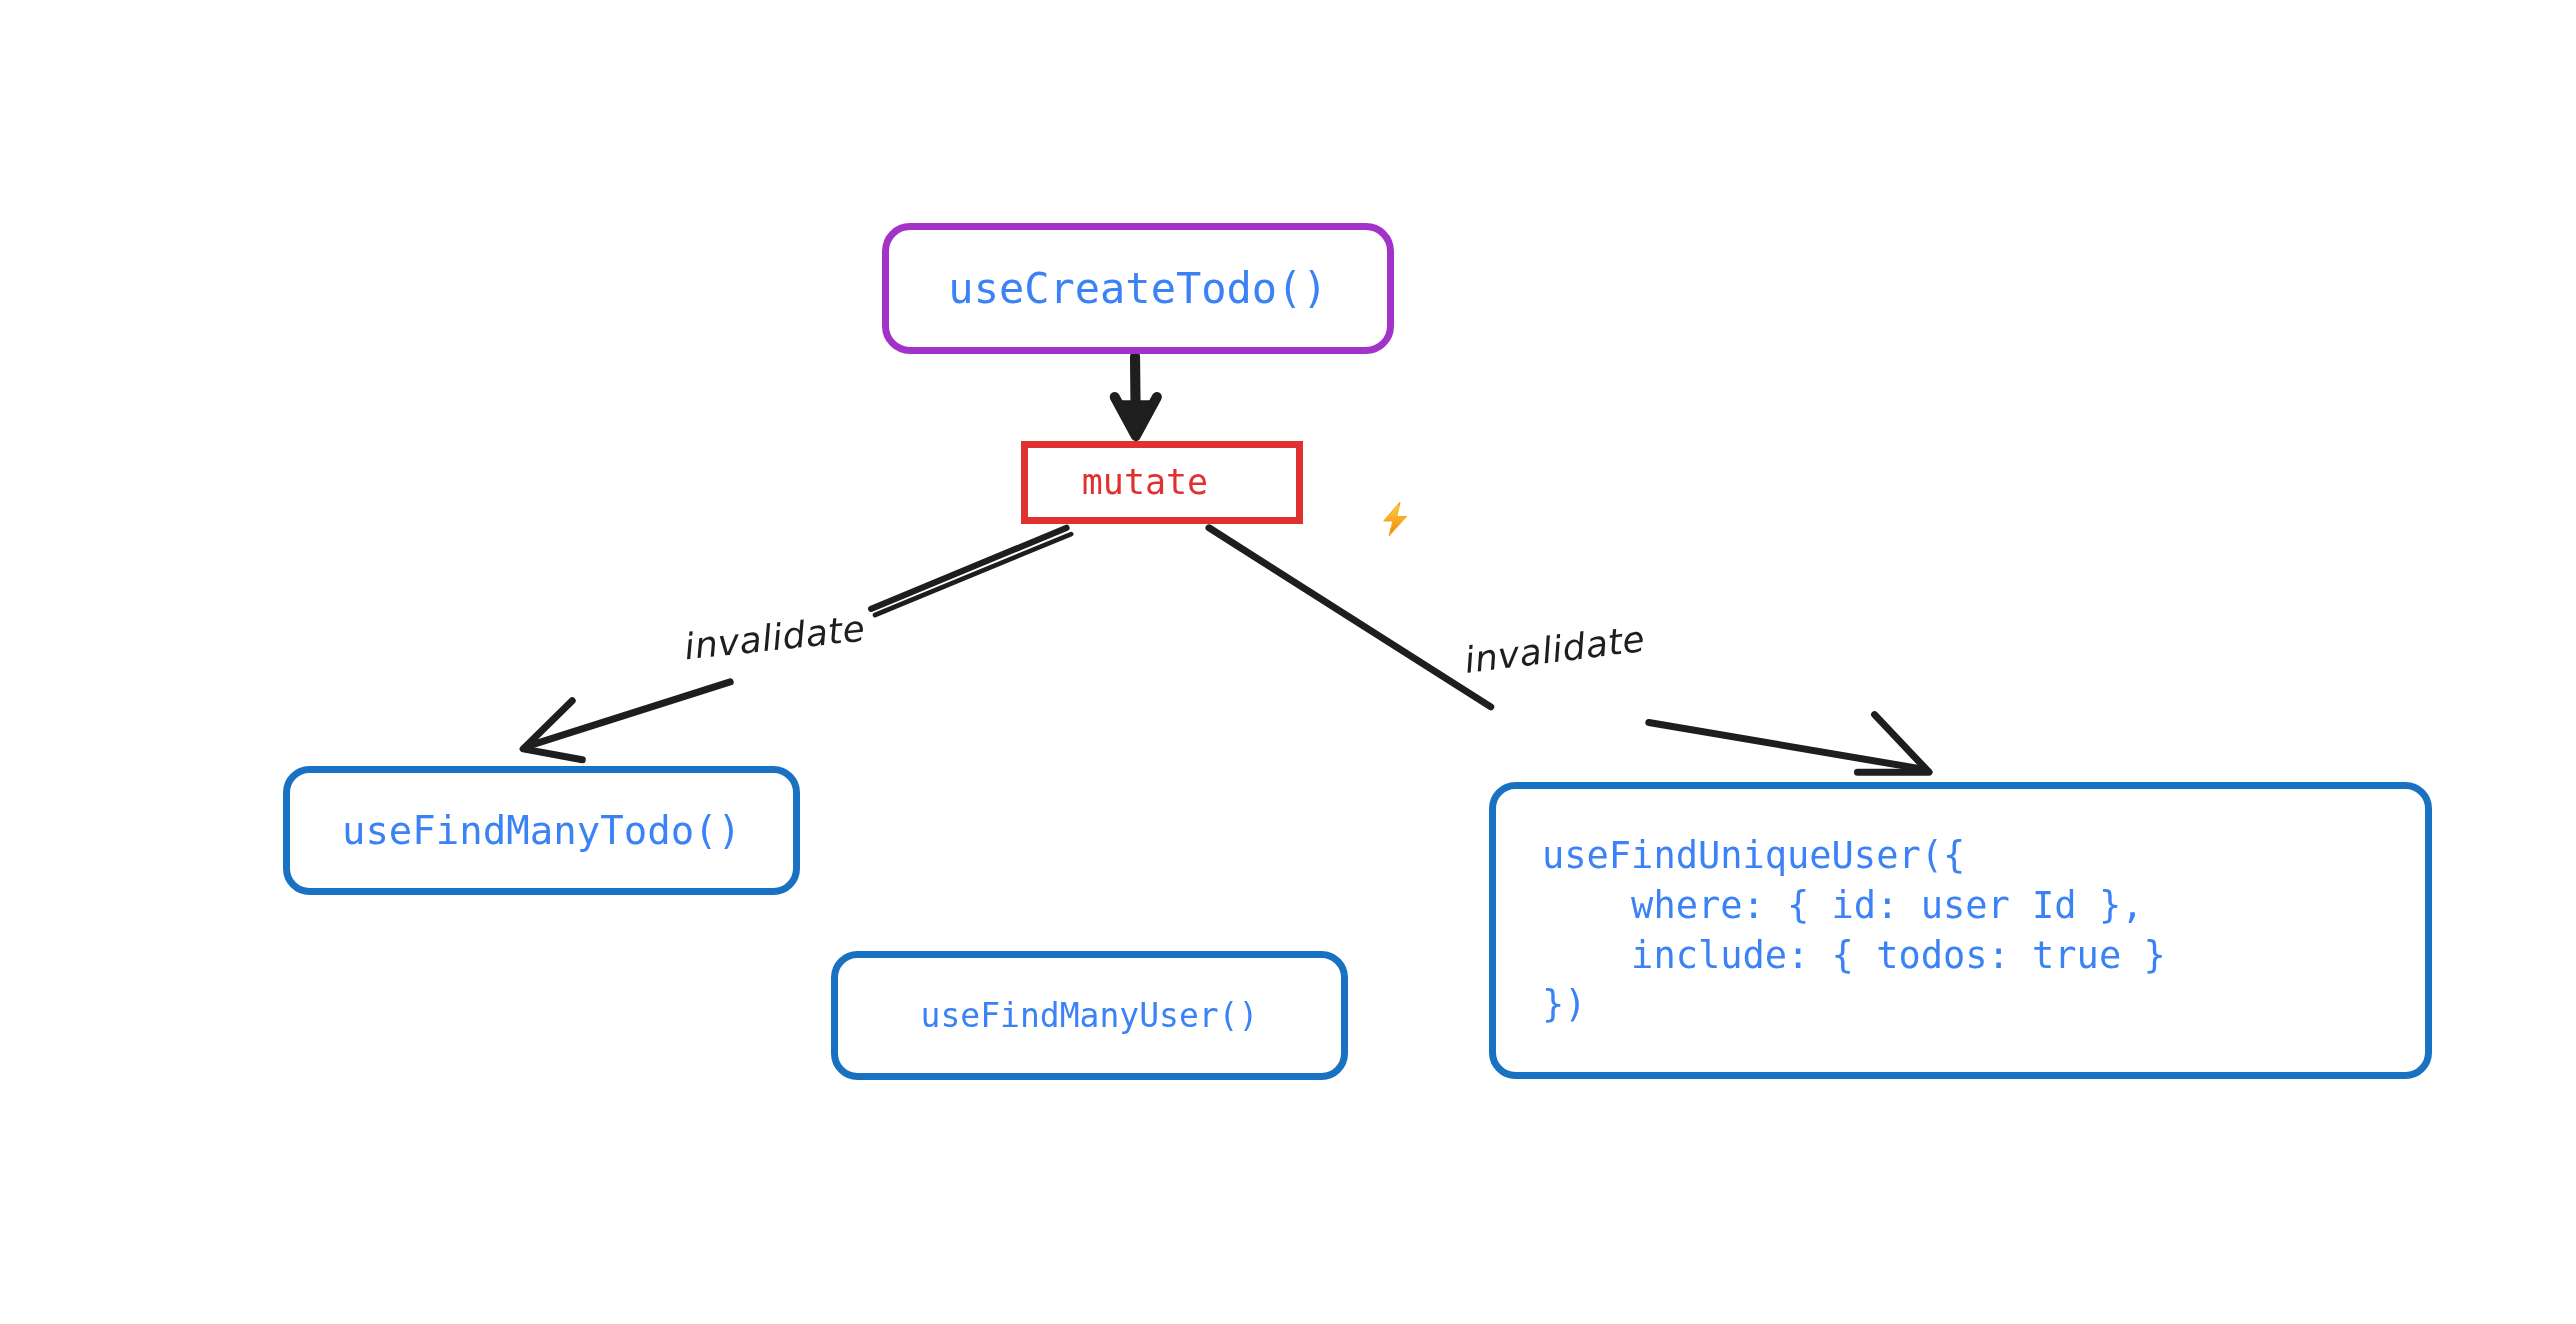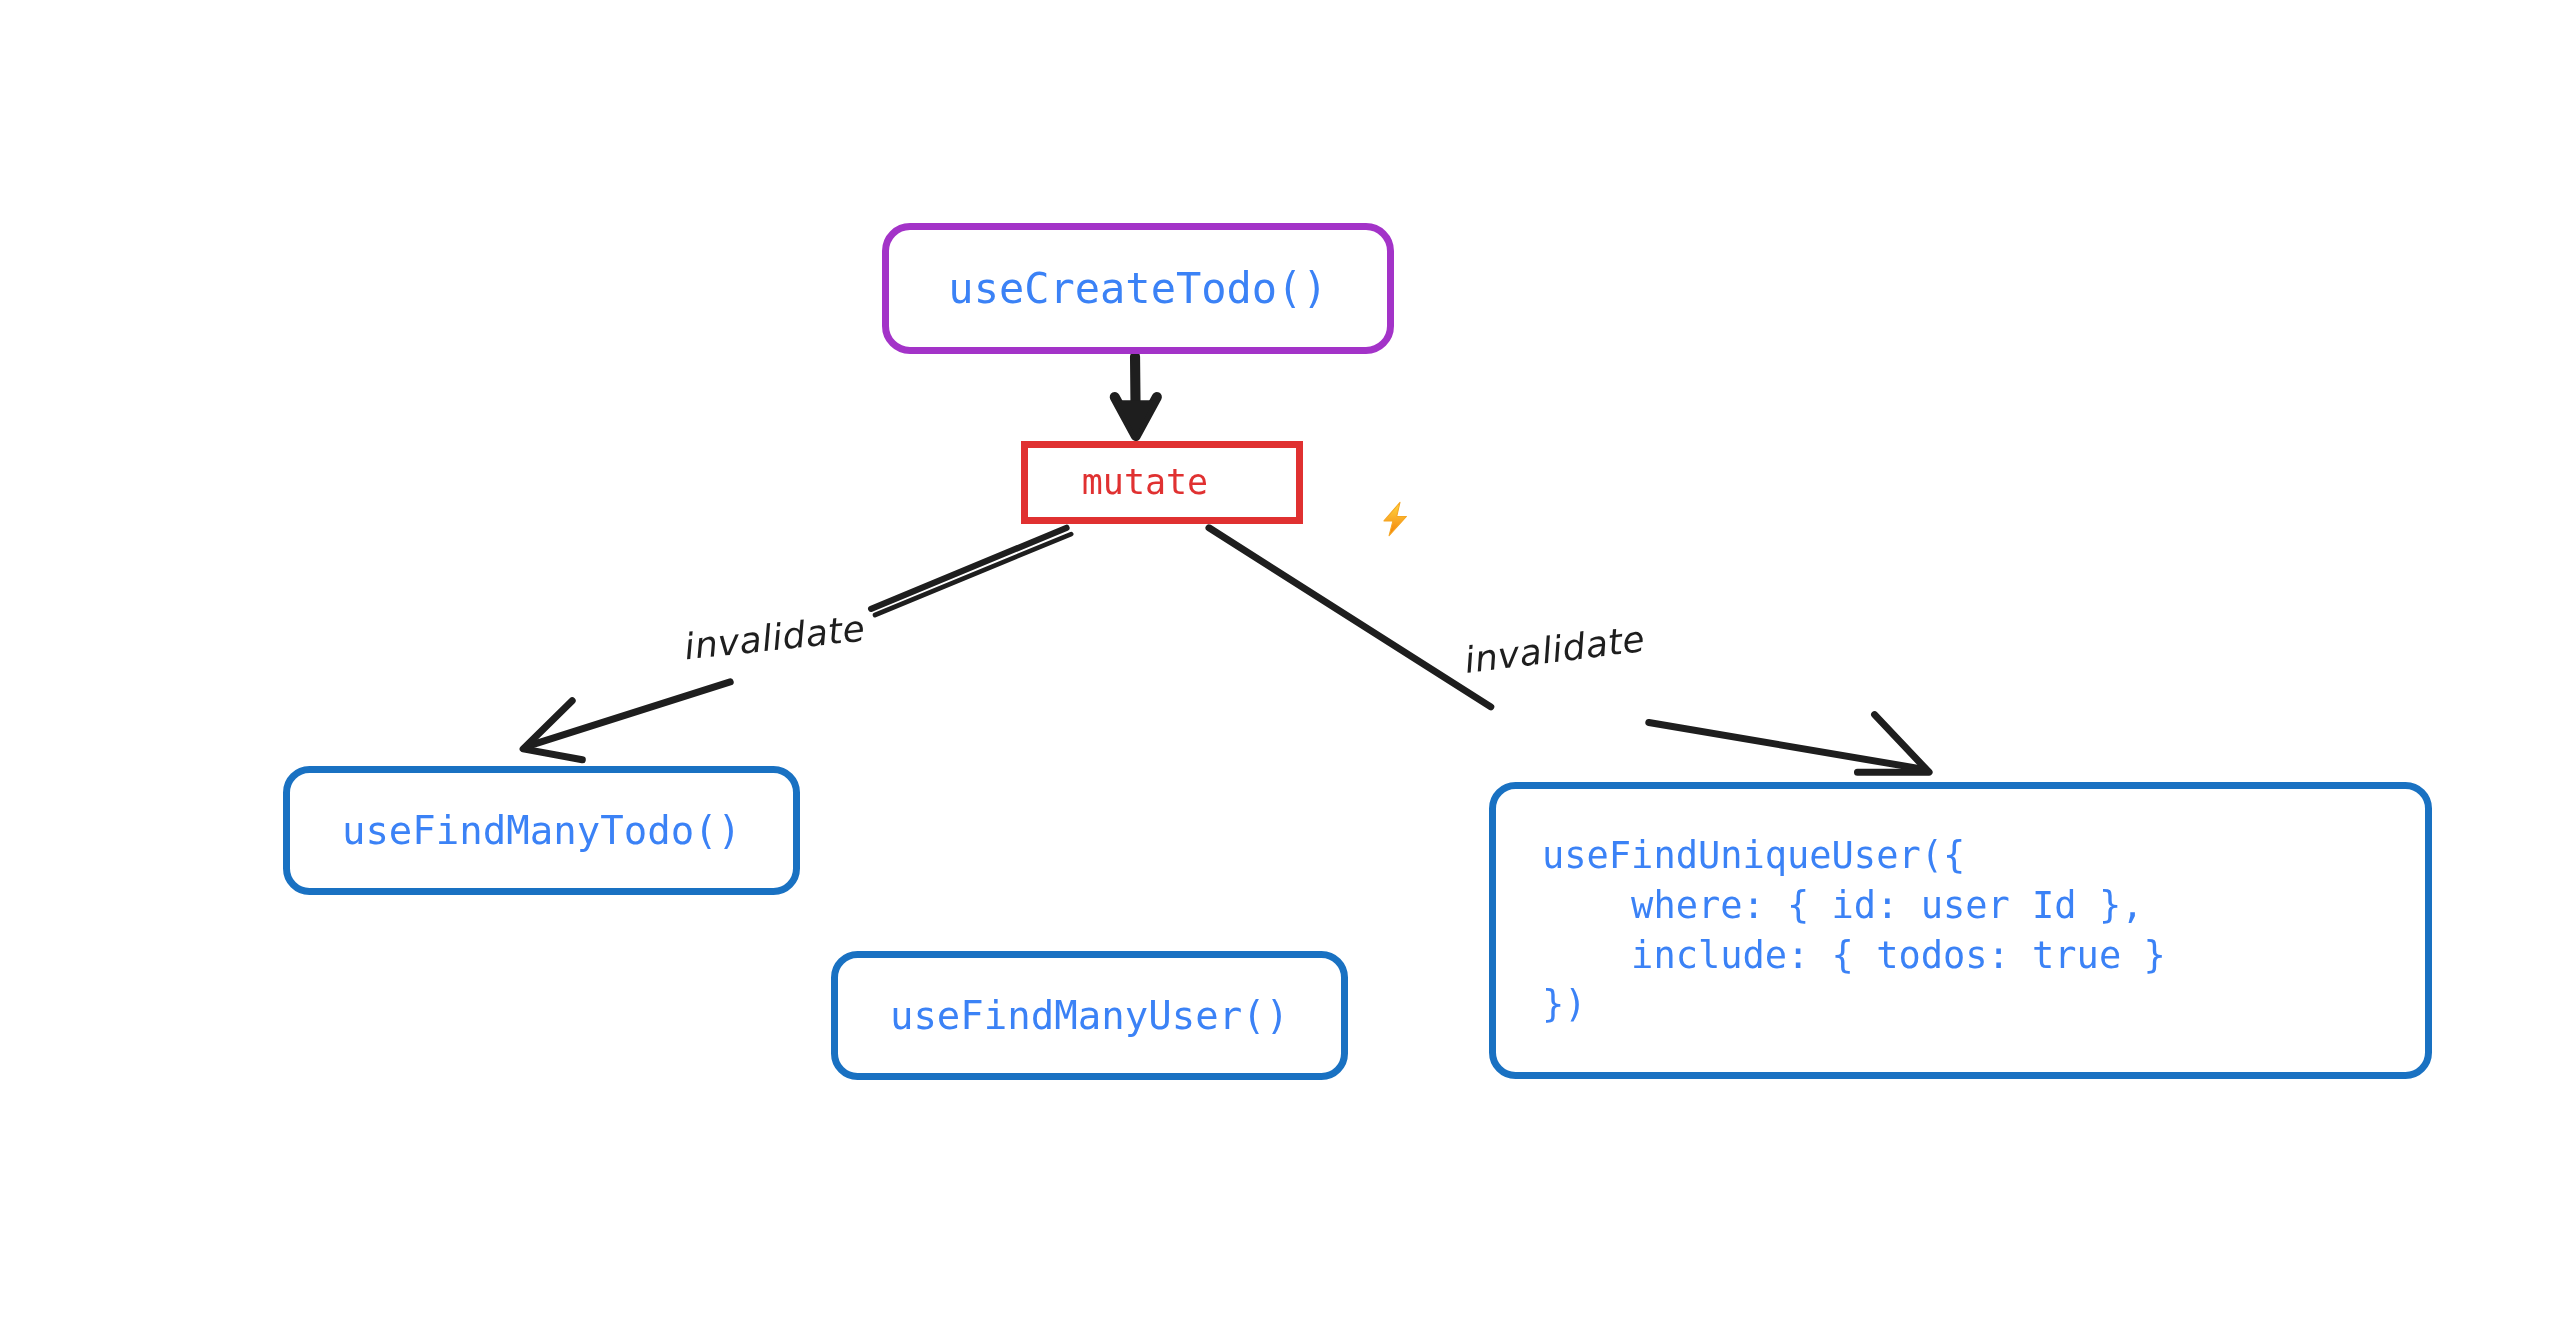--- a/index.html
+++ b/index.html
@@ -92,21 +92,21 @@
   #node-find-many-user {
     left: 831px;
     top: 951px;
     width: 517px;
     height: 129px;
     border: 7px solid #1971c2;
     border-radius: 26.5px;
     justify-content: center;
   }
   #node-find-many-user .node-label {
-    font-size: 39px;
+    font-size: 33px;
   }
 
   
   #node-find-unique-user {
     left: 1489px;
     top: 782px;
     width: 943px;
     height: 297px;
     border: 7px solid #1971c2;
     border-radius: 26.5px;

